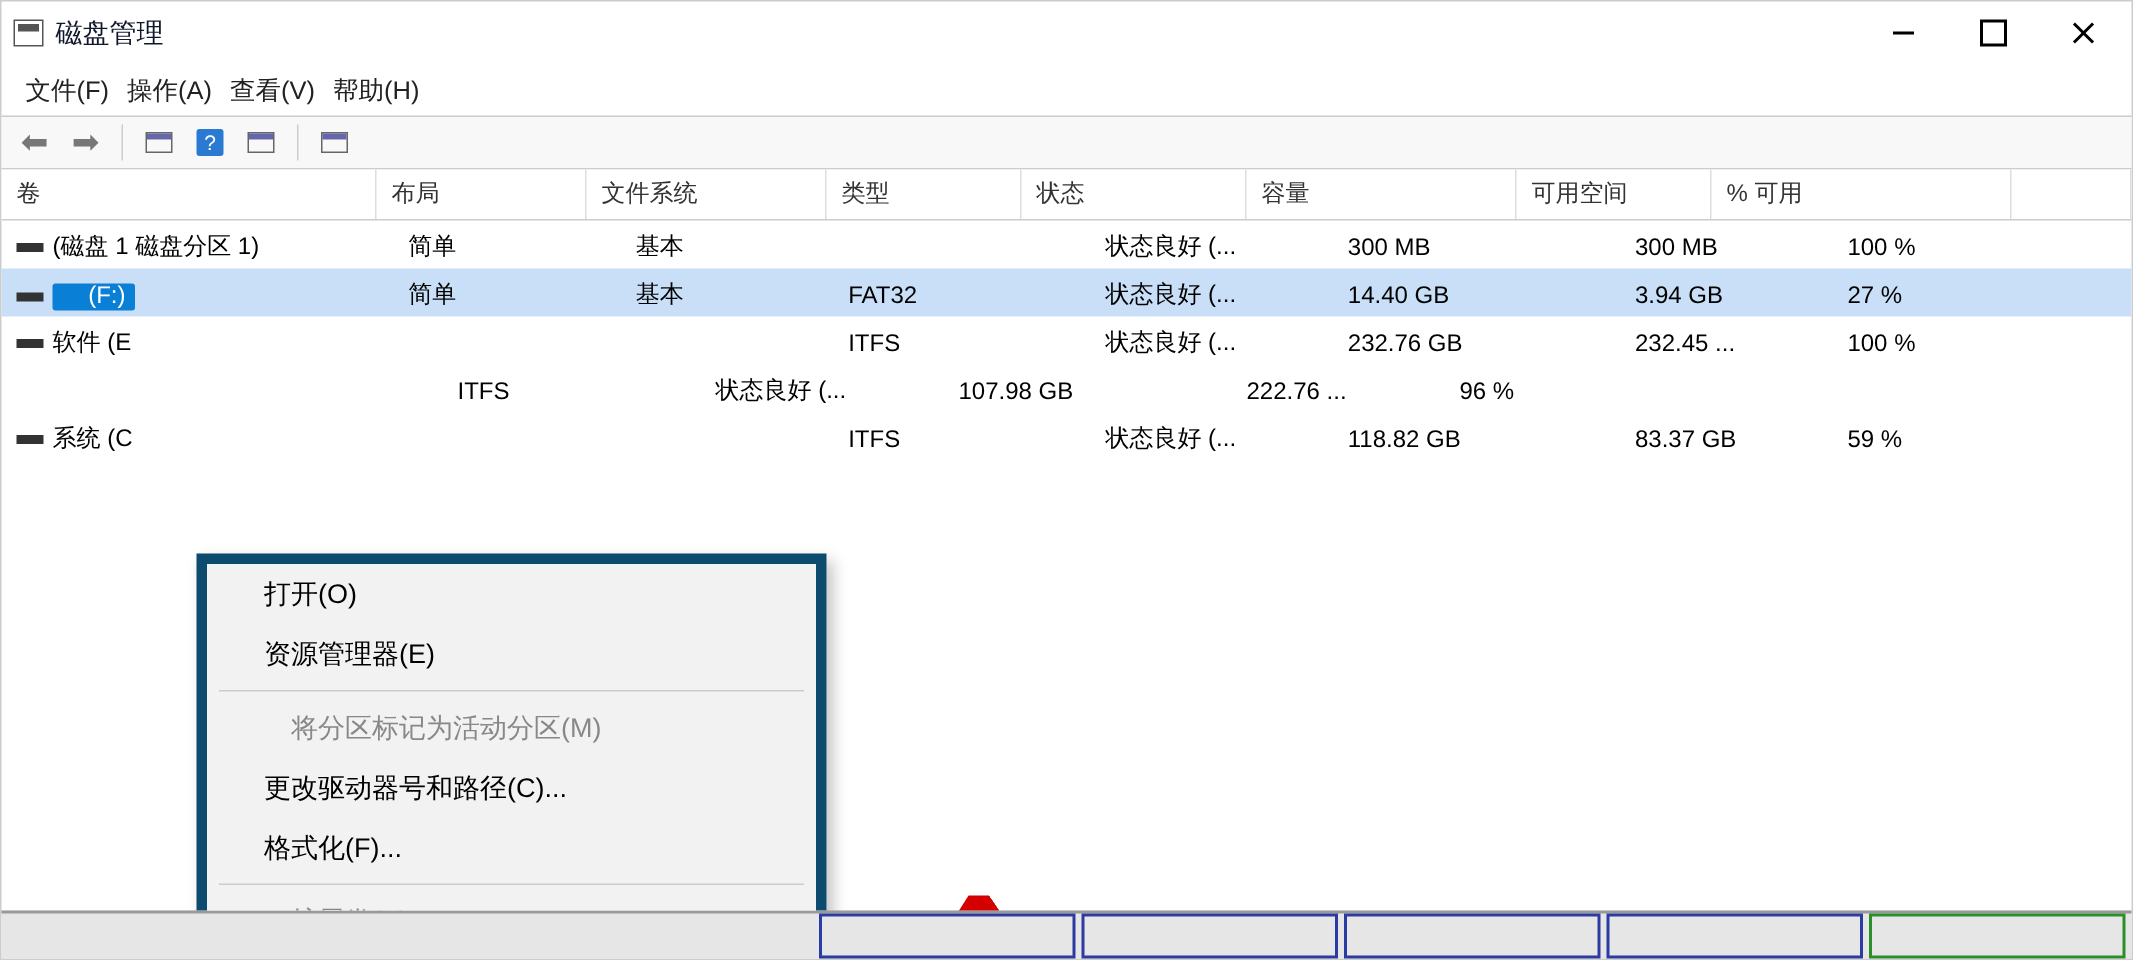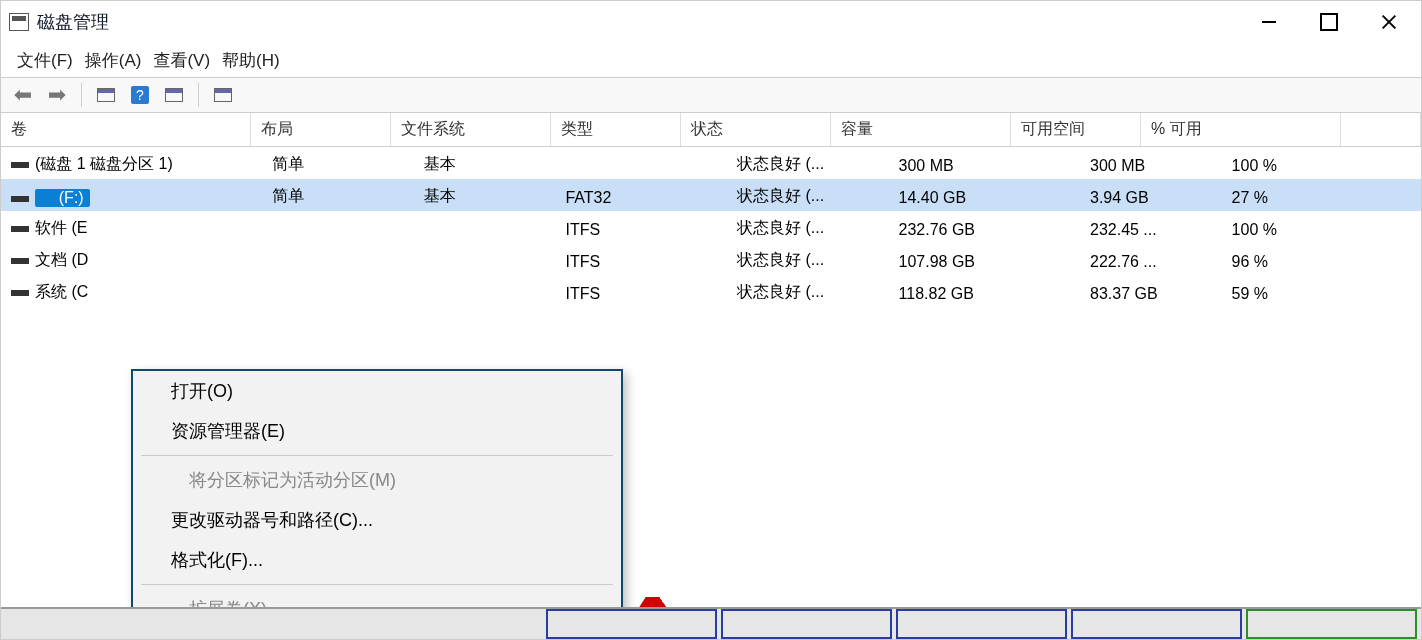--- a/index.html
+++ b/index.html
@@ -209,23 +209,23 @@
       height: 6px;
       background: #333;
       margin-right: 6px;
       vertical-align: middle;
     }
     
     .context-menu {
       position: absolute;
       top: 222px;
       left: 130px;
-      width: 492px;
+      width: 420px;
       background: #f2f2f2;
-      border: 2px solid #0c4a6e;
+      border: 7px solid #0c4a6e;
       box-shadow: 4px 4px 10px rgba(0,0,0,0.25);
       z-index: 100;
       font-size: 18px;
     }
     .cm-item {
       padding: 8px 14px 8px 38px;
       color: #000;
       cursor: default;
       white-space: nowrap;
     }
@@ -359,21 +359,20 @@
       <div class="td col-layout"></div>
       <div class="td col-type"></div>
       <div class="td col-fs">ITFS</div>
       <div class="td col-state">状态良好 (...</div>
       <div class="td col-cap">232.76 GB</div>
       <div class="td col-free">232.45 ...</div>
       <div class="td col-pct">100 %</div>
     </div>
 
     <div class="table-row">
-      <div class="td col-vol"><span class="disk-icon"></span><span>文档 (D</span></div>
       <div class="td col-layout"></div>
       <div class="td col-type"></div>
       <div class="td col-fs">ITFS</div>
       <div class="td col-state">状态良好 (...</div>
       <div class="td col-cap">107.98 GB</div>
       <div class="td col-free">222.76 ...</div>
       <div class="td col-pct">96 %</div>
     </div>
 
     <div class="table-row">

